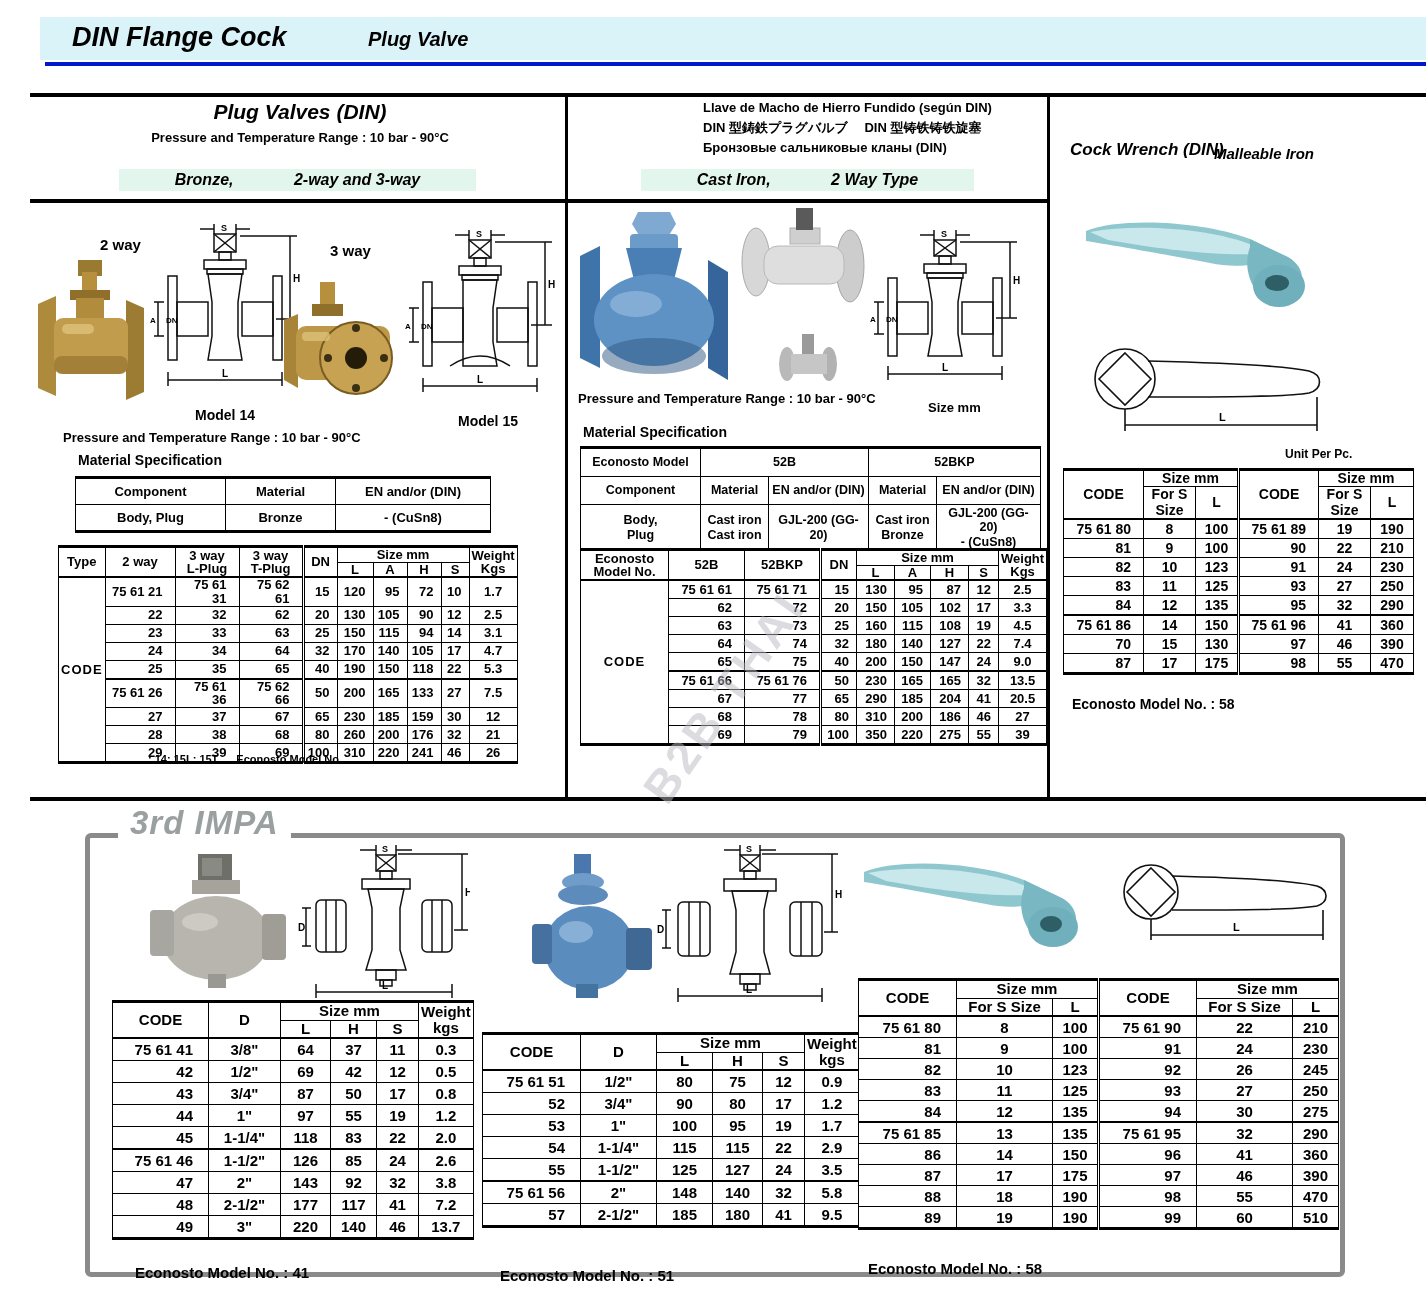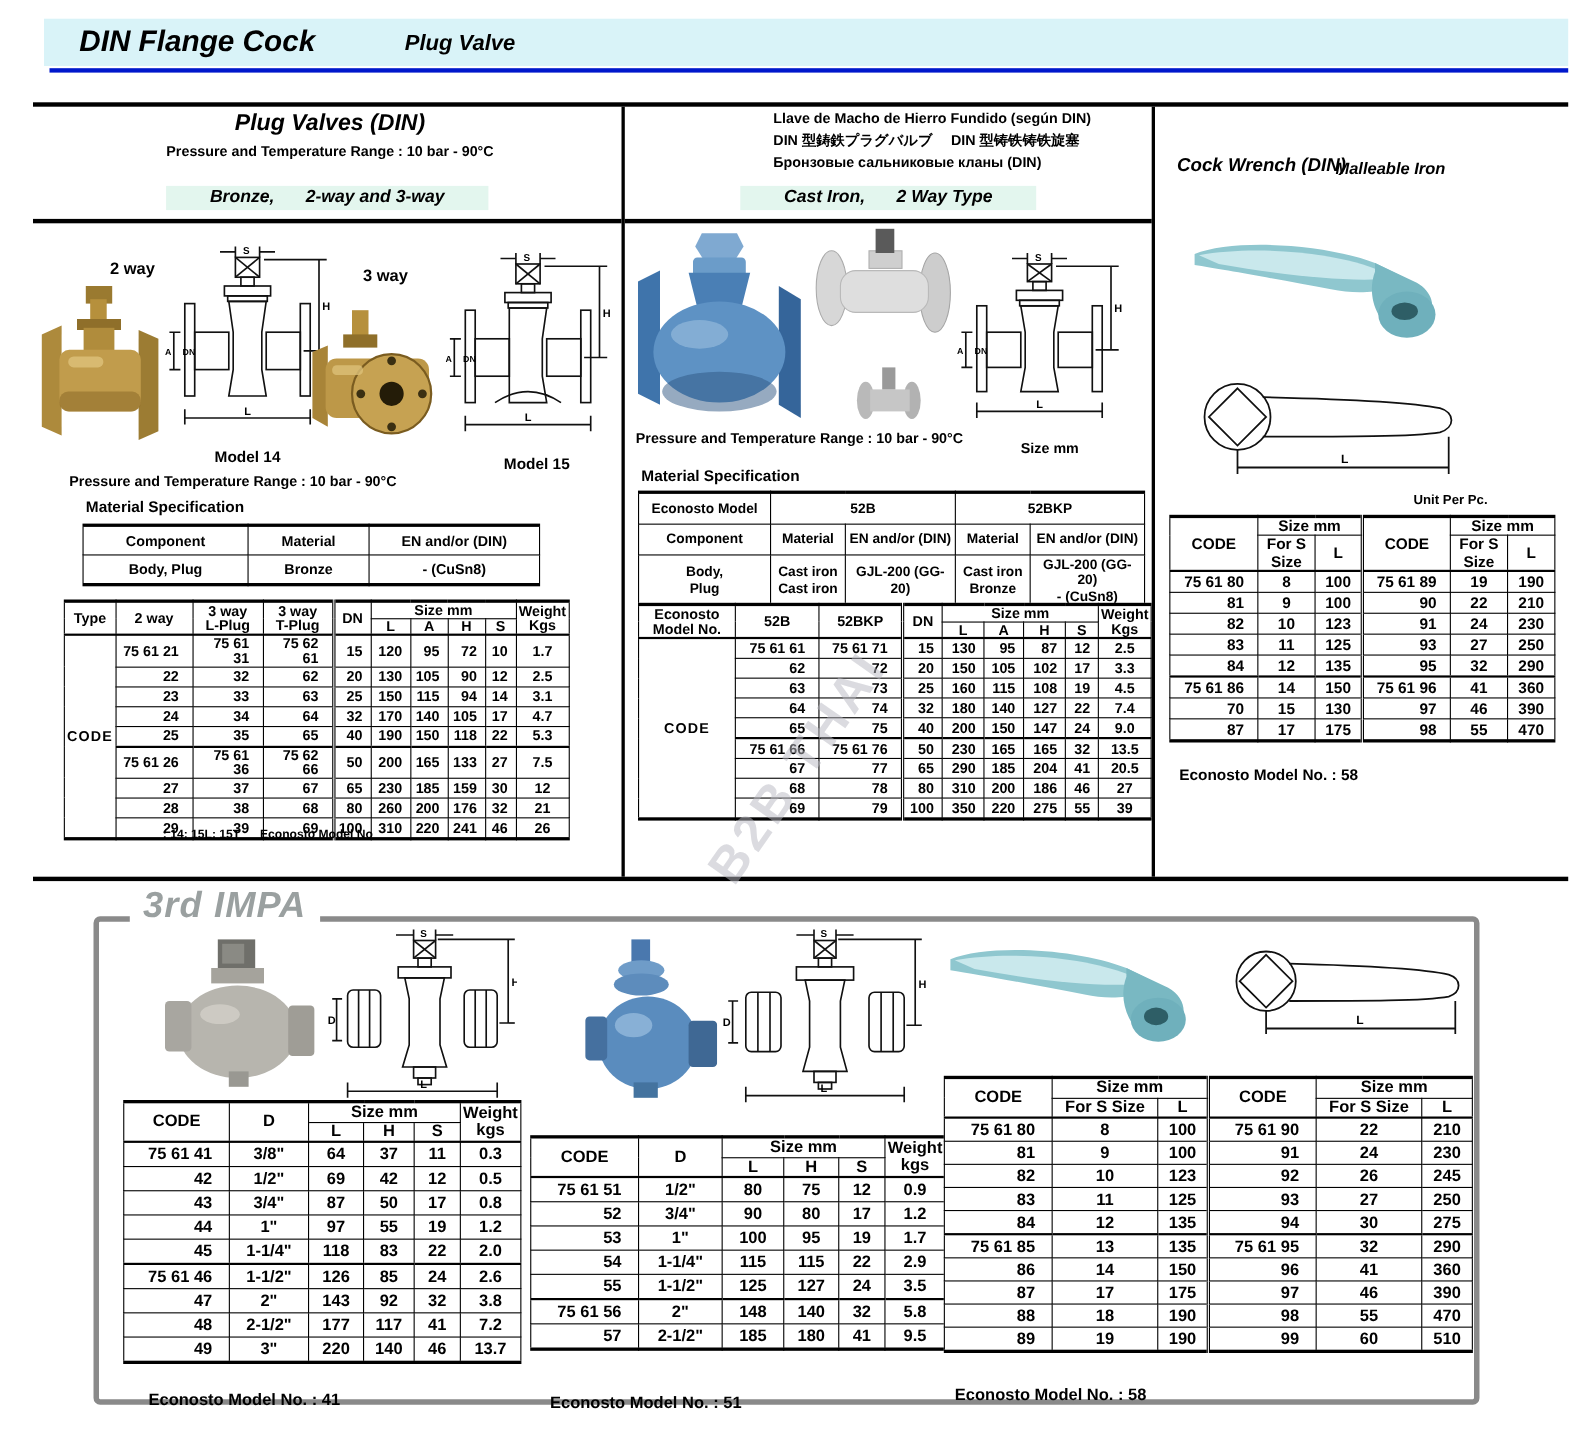--- a/index.html
+++ b/index.html
@@ -11,21 +11,21 @@
   .hdrband{left:40px;top:17px;width:1386px;height:43px;background:#d9f3f8;}
   .hdr-title{left:72px;top:22px;font-size:27px;}
   .hdr-sub{left:368px;top:28px;font-size:20px;}
   .bluerule{left:45px;top:62px;width:1381px;height:4px;background:#0018cc;}
   
   .hl{background:#000;height:4px;}
   .vl{background:#000;width:3px;}
   
   .band{height:30px;border-bottom:4px solid #000;text-align:center;padding-top:3px;}
   .mint{background:#e3f6ee;padding:2px 28px;font-style:italic;font-weight:bold;font-size:16px;display:inline-block;}
-  .mint span{margin:0 12px;}
+  .mint span{margin:0 28px;}
   
   .b13{font-size:13px;font-weight:bold;}
   .b14{font-size:14px;font-weight:bold;}
   .b15{font-size:15px;font-weight:bold;}
   .center{text-align:center;}
   
   .dtable{border-collapse:collapse;table-layout:fixed;position:absolute;background:#fff;
           border-top:3px solid #000;border-bottom:3px solid #000;}
   .dtable th,.dtable td{border:1px solid #000;font-weight:bold;text-align:center;padding:0 2px;overflow:hidden;}
   .dtable thead{border-bottom:2px solid #000;}

